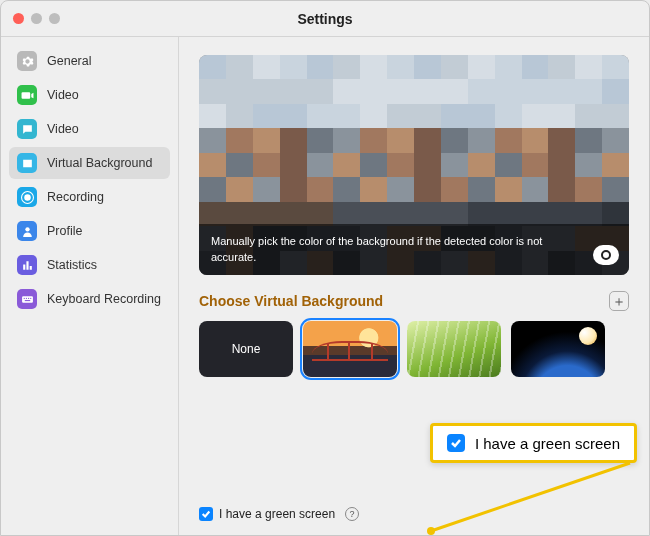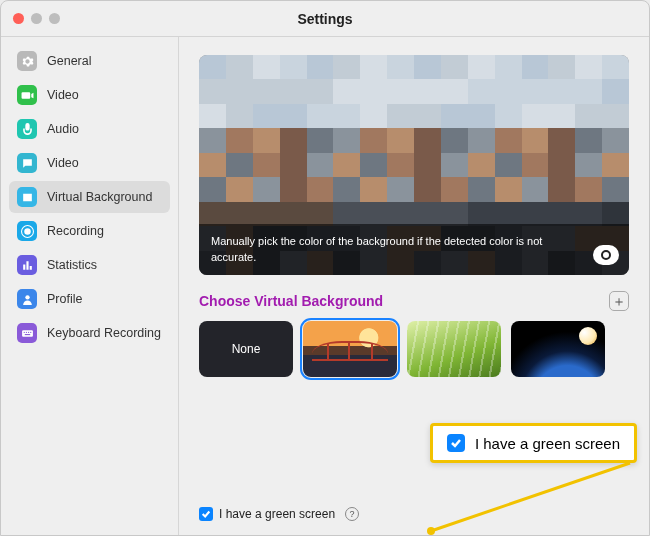--- a/index.html
+++ b/index.html
@@ -83,21 +83,21 @@
     width: 26px; height: 20px;
     border-radius: 10px;
     background: #fff;
     display:flex; align-items:center; justify-content:center;
   }
   .eyedrop span { width:10px; height:10px; border:2px solid #222; border-radius:50%; display:block;}
   .choose-row {
     display:flex; align-items:center; justify-content:space-between;
     margin-top: 16px; margin-bottom: 10px;
   }
-  .choose-title { font-size: 14px; font-weight: 700; color:#a21caf;}
+  .choose-title { font-size: 14px; font-weight: 700; color:#a16207;}
   .add-btn {
     width: 20px; height: 20px; border:1px solid #aaa; border-radius:5px;
     display:flex; align-items:center; justify-content:center;
     color:#555; font-size:14px; line-height:1;
     cursor:pointer;
   }
   .thumbs { display:flex; gap:10px; }
   .thumb {
     width: 94px; height: 56px;
     border-radius: 8px;
@@ -193,28 +193,20 @@
         </div>
         <div class="side-item">
           <span class="side-icon" style="background:#30c04b">
             <svg viewBox="0 0 24 24">
               <path d="M3 6h12a2 2 0 012 2v8a2 2 0 01-2 2H3a2 2 0 01-2-2V8a2 2 0 012-2zm16 3l4-2v10l-4-2z"></path>
             </svg>
           </span>
           <span>Video</span>
         </div>
         <div class="side-item">
-          <span class="side-icon" style="background:#1fc6b0">
-            <svg viewBox="0 0 24 24">
-              <path d="M4 10v4a8 8 0 0016 0v-4h-3v4a5 5 0 01-10 0v-4zM8 4a4 4 0 018 0v6a4 4 0 01-8 0z"></path>
-            </svg>
-          </span>
-          <span>Audio</span>
-        </div>
-        <div class="side-item">
           <span class="side-icon" style="background:#33b6d0">
             <svg viewBox="0 0 24 24">
               <path d="M4 4h16v12H8l-4 4z"></path>
             </svg>
           </span>
           <span>Video</span>
         </div>
         <div class="side-item active">
           <span class="side-icon" style="background:#35b6e6">
             <svg viewBox="0 0 24 24">
@@ -226,35 +218,35 @@
         <div class="side-item">
           <span class="side-icon" style="background:#1aa8e8">
             <svg viewBox="0 0 24 24">
               <circle cx="12" cy="12" r="6"></circle>
               <circle cx="12" cy="12" r="11" fill="none" stroke="#fff" stroke-width="2"></circle>
             </svg>
           </span>
           <span>Recording</span>
         </div>
         <div class="side-item">
-          <span class="side-icon" style="background:#6a5de0">
-            <svg viewBox="0 0 24 24">
-              <path d="M4 20V10h4v10zm6 0V4h4v16zm6 0v-7h4v7z"></path>
-            </svg>
-          </span>
-          <span>Statistics</span>
-        </div>
-        <div class="side-item">
           <span class="side-icon" style="background:#3b86ea">
             <svg viewBox="0 0 24 24">
               <circle cx="12" cy="8" r="4"></circle>
               <path d="M4 22a8 8 0 0116 0z"></path>
             </svg>
           </span>
           <span>Profile</span>
+        </div>
+        <div class="side-item">
+          <span class="side-icon" style="background:#6a5de0">
+            <svg viewBox="0 0 24 24">
+              <path d="M4 20V10h4v10zm6 0V4h4v16zm6 0v-7h4v7z"></path>
+            </svg>
+          </span>
+          <span>Statistics</span>
         </div>
         <div class="side-item">
           <span class="side-icon" style="background:#8a5ad8">
             <svg viewBox="0 0 24 24">
               <rect x="2" y="6" width="20" height="12" rx="2"></rect>
               <rect x="5" y="9" width="2" height="2" fill="#8a5ad8"></rect>
               <rect x="9" y="9" width="2" height="2" fill="#8a5ad8"></rect>
               <rect x="13" y="9" width="2" height="2" fill="#8a5ad8"></rect>
               <rect x="17" y="9" width="2" height="2" fill="#8a5ad8"></rect>
               <rect x="7" y="13" width="10" height="2" fill="#8a5ad8"></rect>

